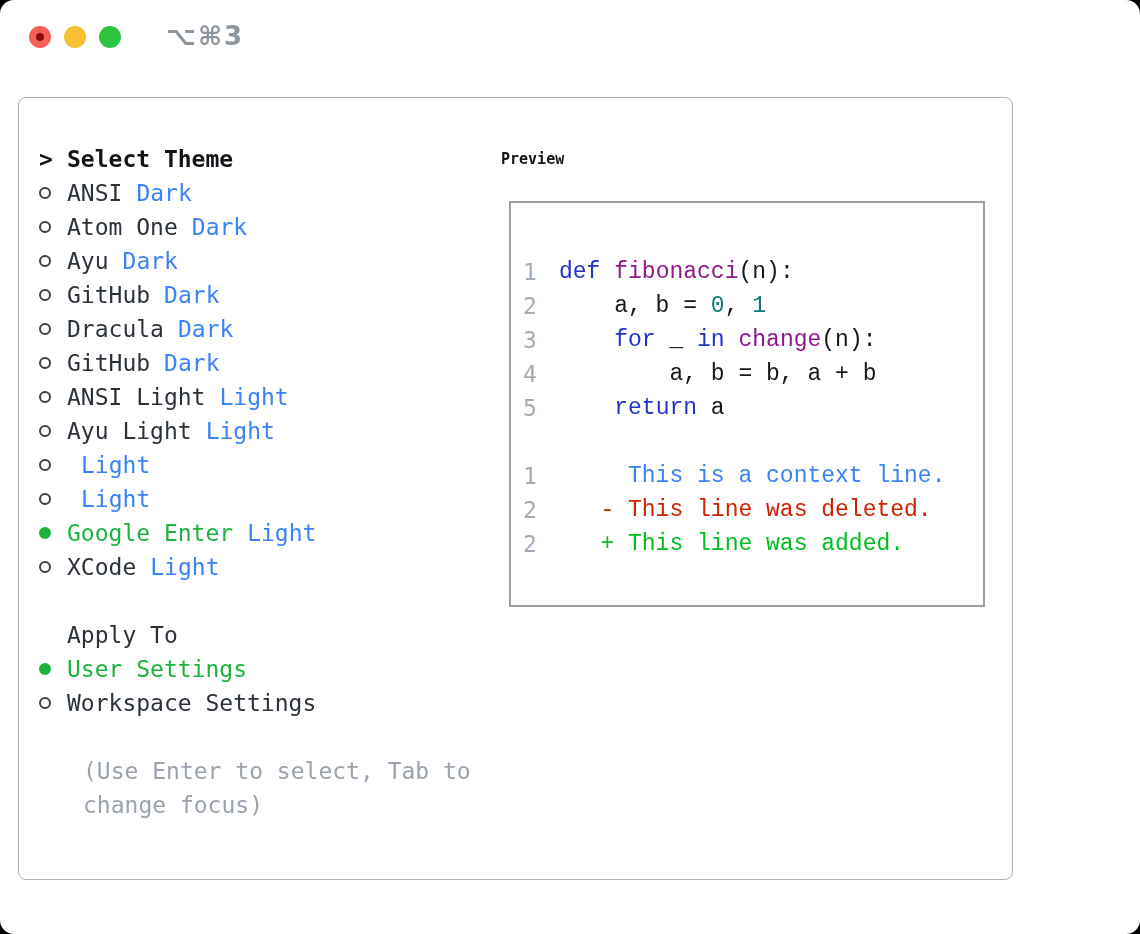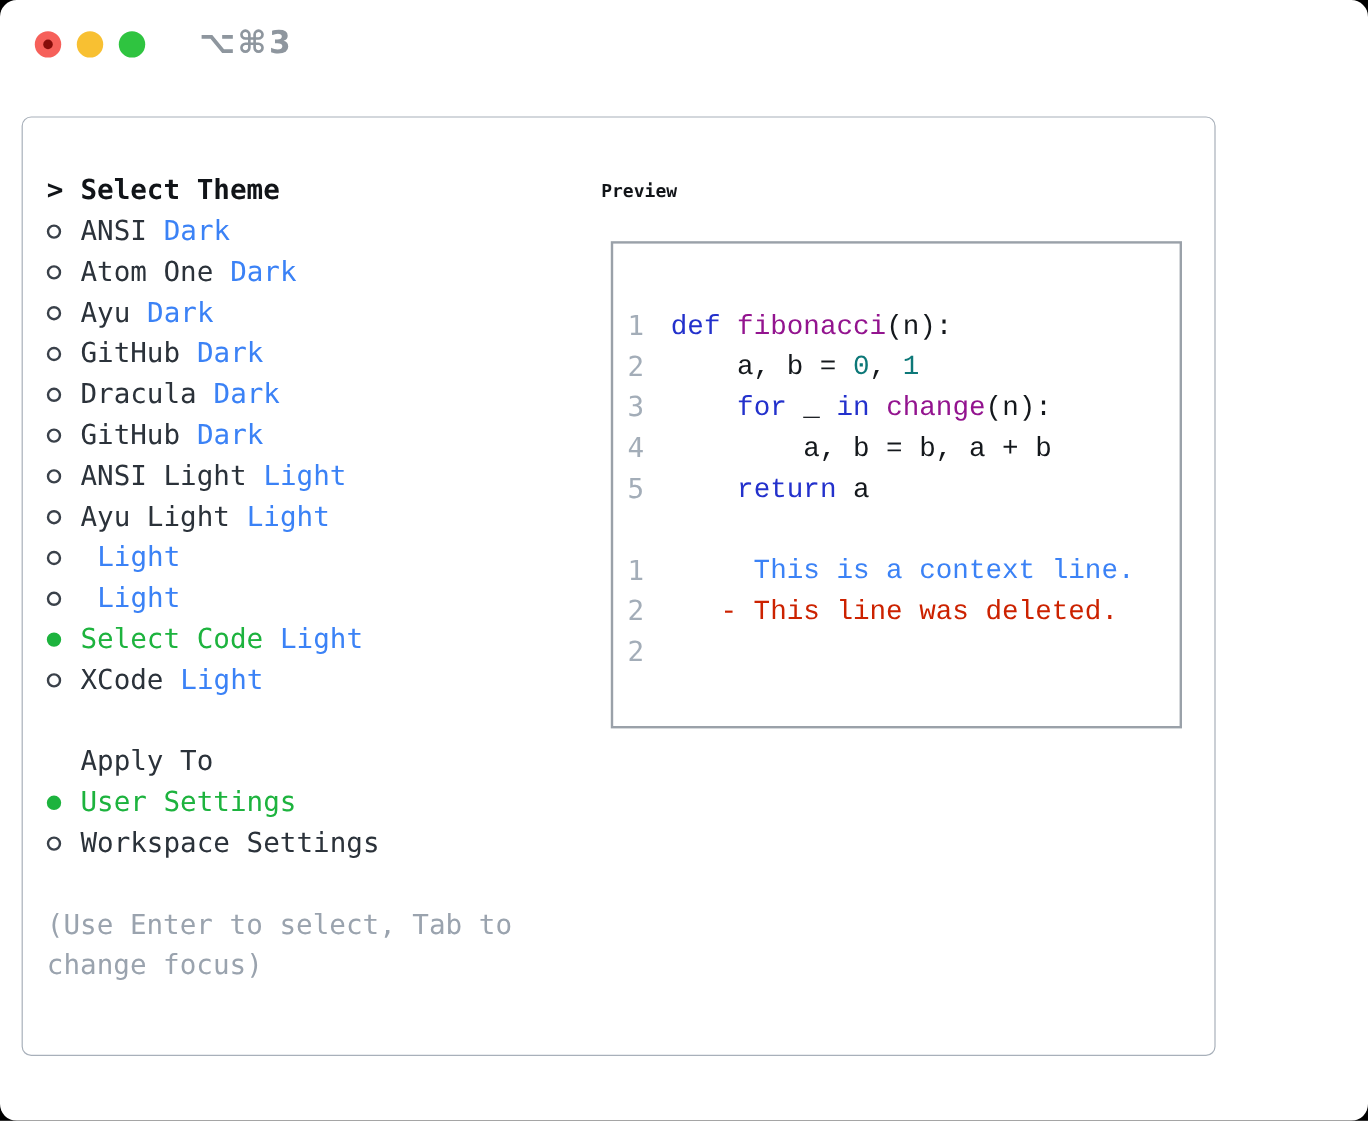--- a/index.html
+++ b/index.html
@@ -34,21 +34,21 @@
   .bullet-col{width:28px;flex:none;display:flex;align-items:center;}
   .circle{width:12px;height:12px;border:2px solid #3a414a;border-radius:50%;box-sizing:border-box;}
   .circle.filled{background:var(--accent-green,#1db33e);border-color:var(--accent-green,#1db33e);}
   .hdr{font-weight:700;color:#111418;}
   .prefix{font-weight:700;font-size:23px;color:#111418;}
   .item-name{white-space:pre;}
   .item-tag{color:#3b82f6;margin-left:14px;white-space:pre;}
   .row.selected .item-name{color:var(--accent-green,#1db33e);}
   .spacer{height:34px;}
   .help{
-    margin-top:34px;width:424px;font-size:23px;line-height:34px;color:#9aa3ae;
+    margin-top:34px;width:424px;font-size:23px;line-height:34px;color:#9aa3ae;margin-left:44px;
   }
   
   .preview-title{
     position:absolute;left:482px;top:44px;height:34px;display:flex;align-items:center;
     font-size:15px;font-weight:700;color:#111418;
   }
   .preview-box{
     position:absolute;left:490px;top:103px;width:476px;height:406px;
     border:2px solid #9aa1a9;background:#fff;box-sizing:border-box;
     padding:52px 0 0 12px;overflow:hidden;
@@ -164,21 +164,21 @@
     <span class="bullet-col">
       <span class="circle"></span>
     </span>
     <span class="item-tag">Light</span>
   </div>
 
   <div class="row selected">
     <span class="bullet-col">
       <span class="circle filled"></span>
     </span>
-    <span class="item-name">Select Code</span>
+    <span class="item-name">Google Enter</span>
     <span class="item-tag">Light</span>
   </div>
 
   <div class="row">
     <span class="bullet-col">
       <span class="circle"></span>
     </span>
     <span class="item-name">XCode</span>
     <span class="item-tag">Light</span>
   </div>
@@ -248,18 +248,19 @@
     <span class="ctext">     This is a context line.</span>
   </div>
 
   <div class="crow diff-deleted">
     <span class="ln">2</span>
     <span class="ctext">   - This line was deleted.</span>
   </div>
 
   <div class="crow diff-added">
     <span class="ln">2</span>
+    <span class="ctext">   + This line was added.</span>
   </div>
 </div>
     </div>
 
   </div>
 </div>
 
 </body></html>

